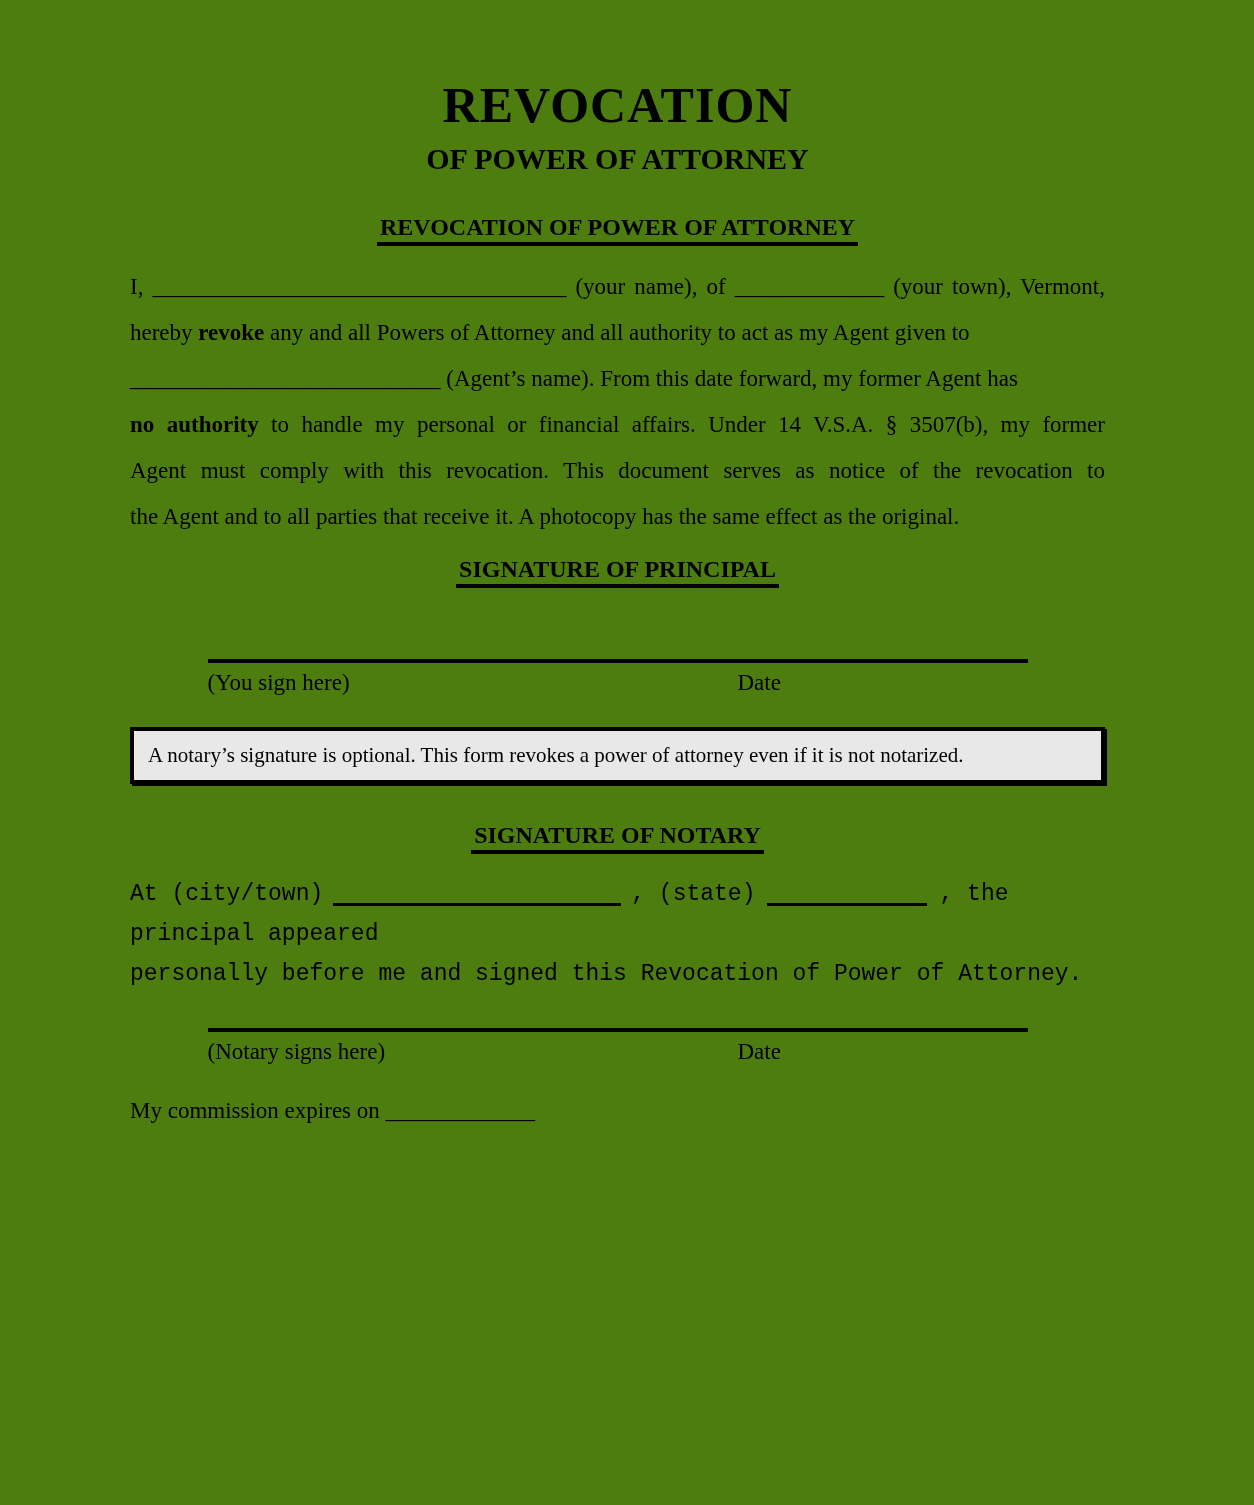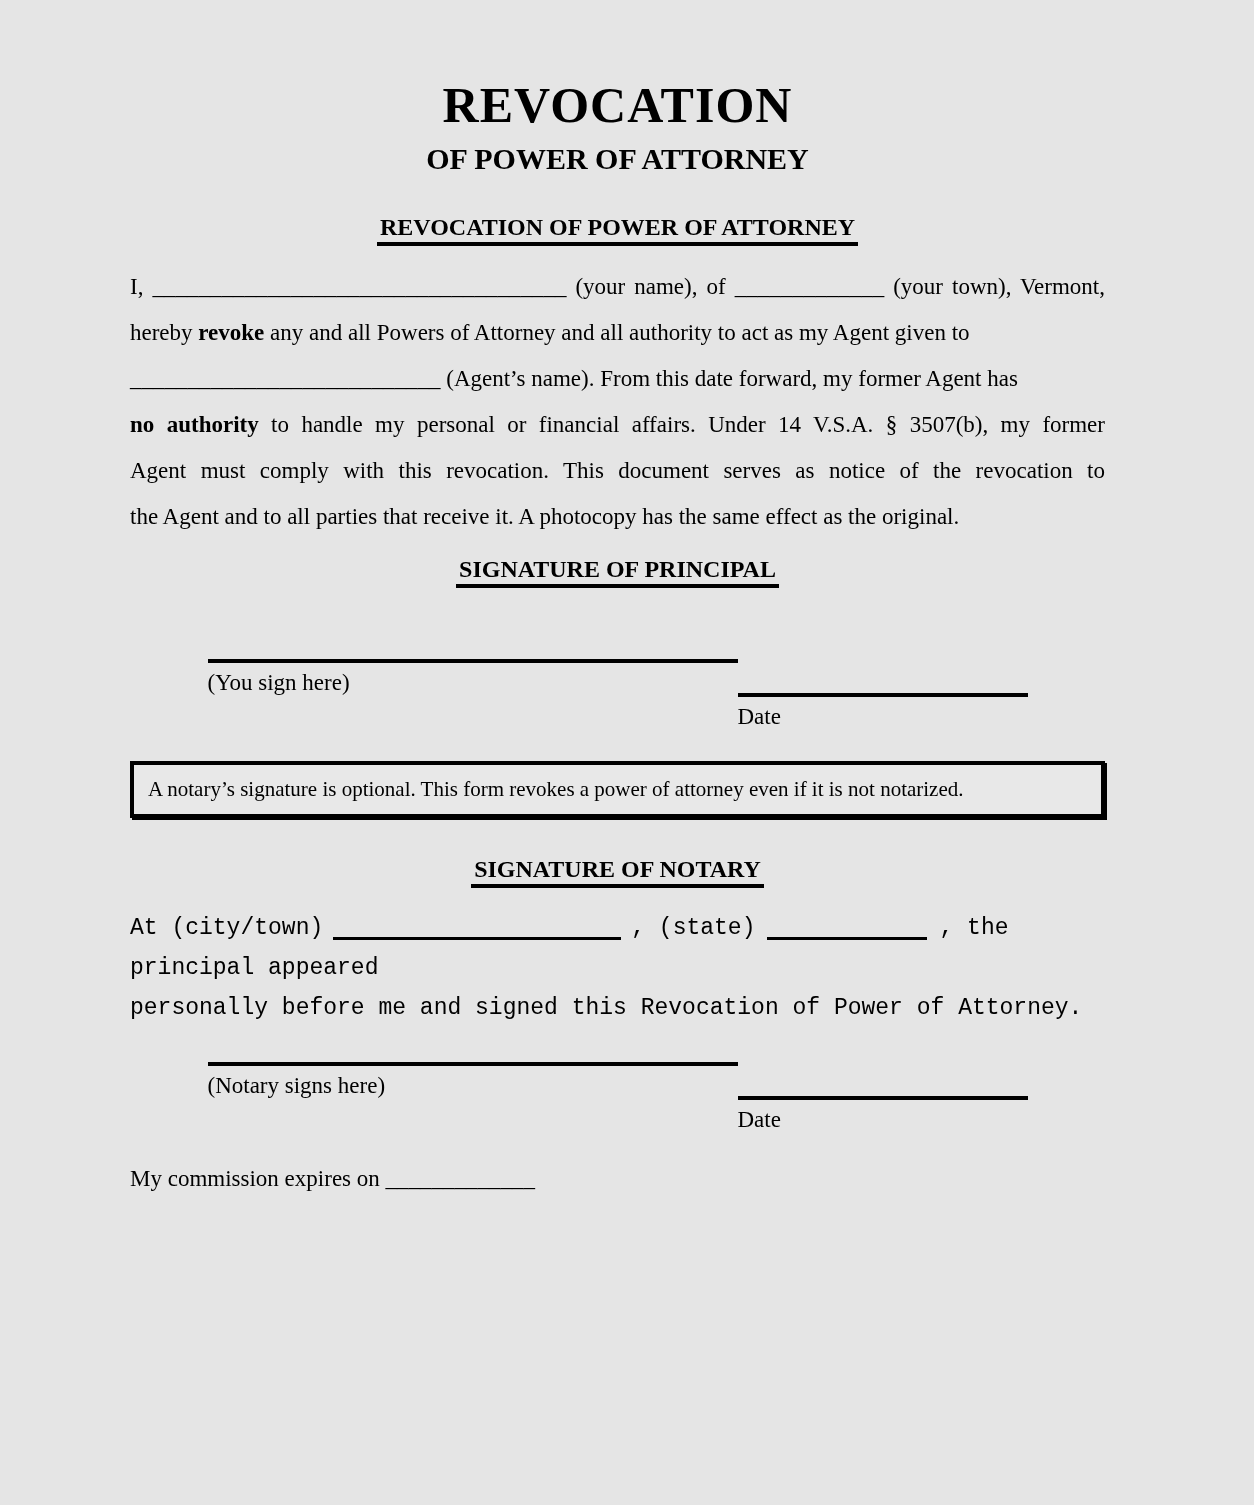--- a/index.html
+++ b/index.html
@@ -1,21 +1,21 @@
 <!DOCTYPE html>
 <html><head>
 <meta charset="utf-8">
 <style>
   * { box-sizing: border-box; }
   html, body { margin: 0; padding: 0; background: #ffffff; }
   .page {
     width: 1254px;
     height: 1505px;
     margin: 0 auto;
-    background: #e5e5e5;
+    background: #4d7c0f;
     color: #000000;
     font-family: "Liberation Serif", "DejaVu Serif", serif;
     padding: 78px 149px 0 130px;
     overflow: hidden;
     position: relative;
   }
   .title {
     text-align: center;
     font-weight: 700;
     font-size: 50px;
@@ -60,21 +60,21 @@
     line-height: 46px;
   }
   .jl { text-align: justify; text-align-last: justify; }
   .sig-row {
     display: flex;
     justify-content: center;
     margin-top: 75px;
   }
   .sig-row.notary-row { margin-top: 34px; }
   .sig-main { width: 530px; }
-  .sig-date { width: 290px; margin-top: 34px; }
+  .sig-date { width: 290px; }
   .sig-line { border-top: 4px solid #000000; height: 0; }
   .sig-label { font-size: 23px; margin-top: 6px; line-height: 28px; }
   .note-box {
     margin-top: 30px;
     padding: 12px 14px;
     font-size: 21px;
     white-space: nowrap;
   }
   .notary-para {
     margin-top: 24px;

